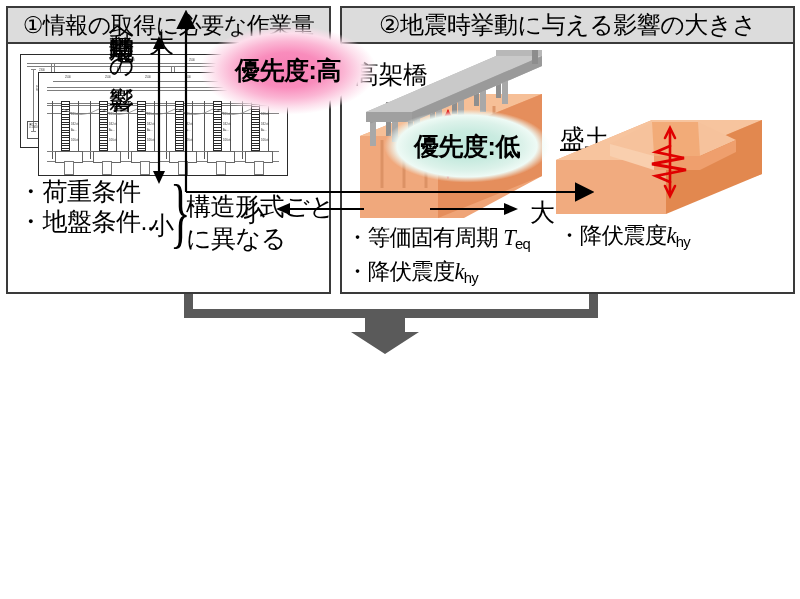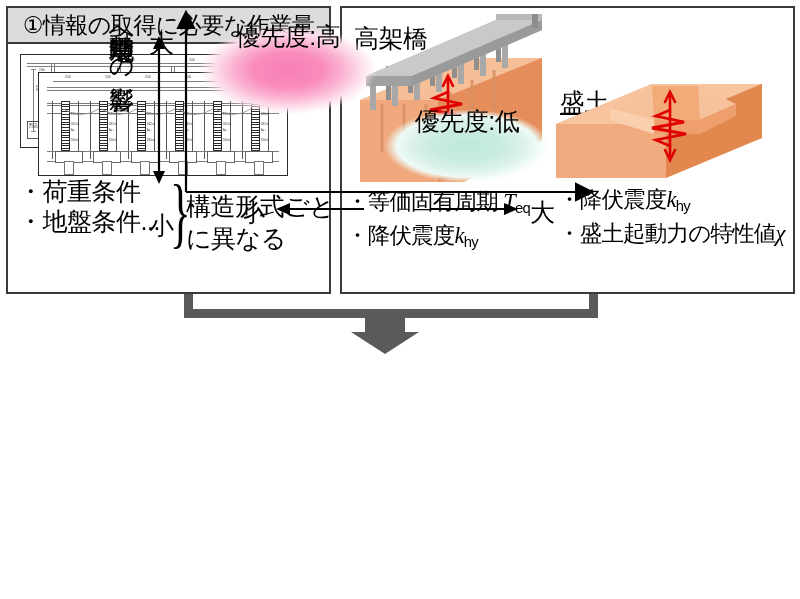--- a/index.html
+++ b/index.html
@@ -155,22 +155,22 @@
     font-size: 25px; letter-spacing: -1px;
   }
   #y-big   { position: absolute; left: 146px; top: 10px; }
   #y-small { position: absolute; left: 146px; top: 192px; }
   #x-small { position: absolute; left: 240px; top: 196px; }
   #x-big   { position: absolute; left: 530px; top: 196px; }
   #x-title { position: absolute; left: 330px; top: 225px; }
 
   .blob {
     position: absolute;
-    display: flex; align-items: flex-start; justify-content: center;
-    font-size: 25px; white-space: nowrap; letter-spacing: -0.5px;
+    display: flex; align-items: center; justify-content: center;
+    font-size: 25px; white-space: nowrap; letter-spacing: -0.5px; font-weight: bold;
   }
   #blob-high {
     left: 193px; top: 20px; width: 190px; height: 100px;
     background: radial-gradient(ellipse 48% 46% at 50% 50%,
       #f77fb5 0%, #f98cbc 38%, #fbb6d4 62%, #fddfec 80%, rgba(255,255,255,0) 97%);
   }
   #blob-low {
     left: 378px; top: 105px; width: 178px; height: 82px;
     background: radial-gradient(ellipse 48% 46% at 50% 50%,
       #bfe8dc 0%, #c9ebe0 40%, #dcf2ea 66%, #eefaf5 82%, rgba(255,255,255,0) 97%);
@@ -310,20 +310,21 @@
     </div>
     <div class="brace" id="p1-brace">}</div>
     <div id="p1-note">
       <div>構造形式ごと</div>
       <div>に異なる</div>
     </div>
   </div>
 </div>
 
 <div class="panel" id="panel-2">
+  <div class="panel-header">②地震時挙動に与える影響の大きさ</div>
   <div class="panel-body">
 
     <div class="struct-label" id="viaduct-label">高架橋</div>
     <div class="struct-label" id="embank-label">盛土</div>
 
     <svg class="abs" style="left:4px; top:4px;" width="210" height="178">
 
       <polygon points="14,88 118,46 196,46 196,128 118,170 14,170" fill="#efa477" stroke="none"></polygon>
       <polygon points="14,88 118,46 196,46 92,88" fill="#f6bf97"></polygon>
       <polygon points="92,88 196,46 196,128 92,170" fill="#e58e5c"></polygon>
@@ -409,23 +410,20 @@
       </div>
       <div>
         <span>・</span><span>降伏震度</span><span class="sym">k</span><span class="sub">hy</span>
       </div>
     </div>
 
     <div id="p2-bullets-right">
       <div>
         <span>・</span><span>降伏震度</span><span class="sym">k</span><span class="sub">hy</span>
       </div>
-      <div>
-        <span>・</span><span>盛土起動力の特性値</span><span class="sym">χ</span>
-      </div>
     </div>
   </div>
 </div>
 
 <svg class="abs" id="connector">
   <path d="M185,2 L185,22 L597,22 L597,2
            M185,22 L597,22" stroke="#5a5a5a" stroke-width="0" fill="none"></path>
   <rect x="184" y="2" width="9" height="22" fill="#5a5a5a"></rect>
   <rect x="589" y="2" width="9" height="22" fill="#5a5a5a"></rect>
   <rect x="184" y="17" width="414" height="9" fill="#5a5a5a"></rect>

